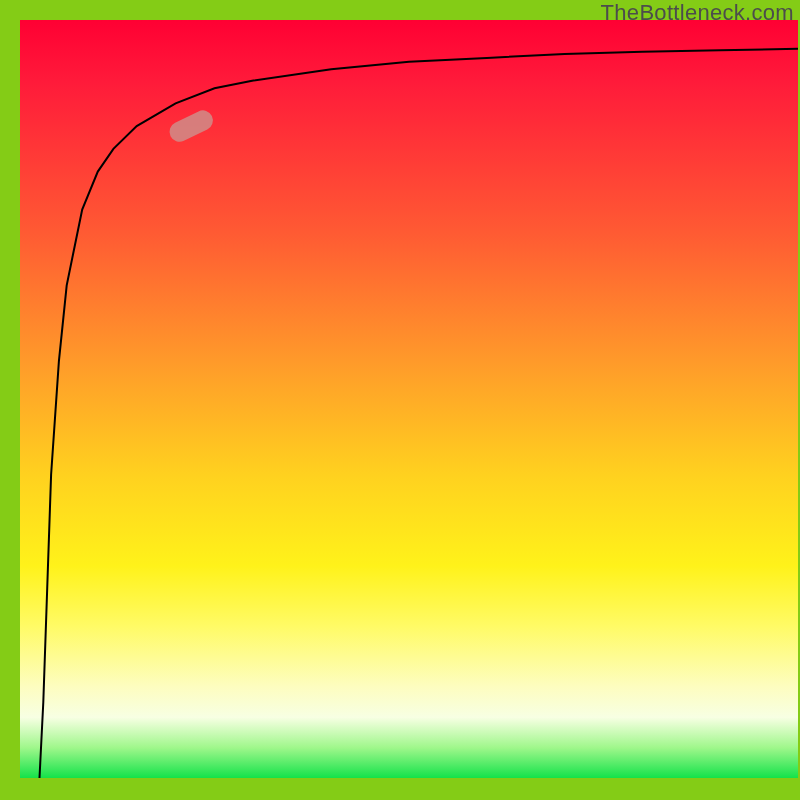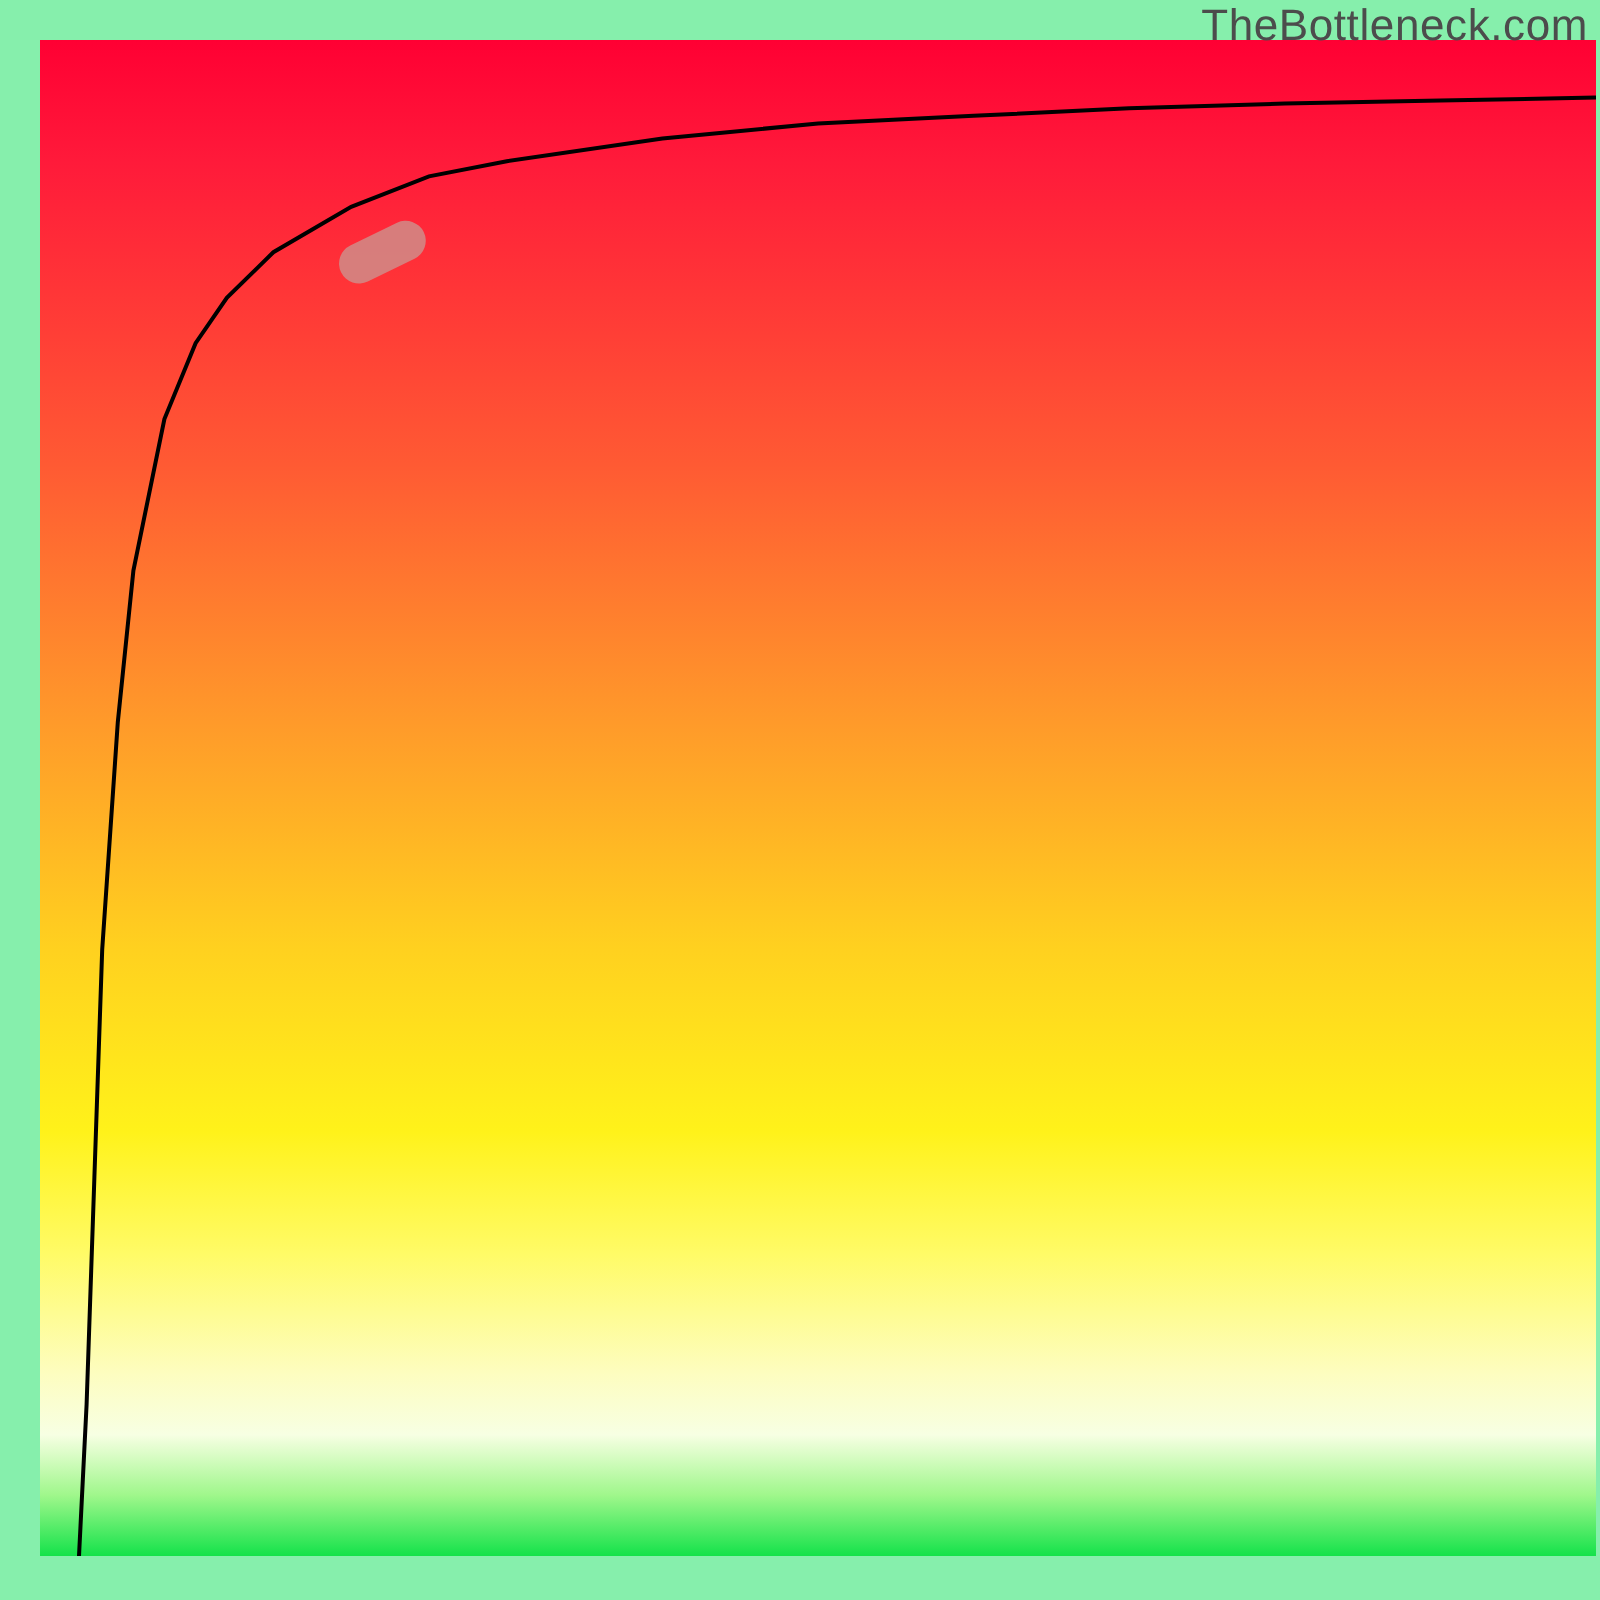--- a/index.html
+++ b/index.html
@@ -3,21 +3,21 @@
 <meta charset="utf-8">
 <style>
   * { margin: 0; padding: 0; box-sizing: border-box; }
   html, body { width: 800px; height: 800px; overflow: hidden; }
   body { position: relative; font-family: Arial, Helvetica, sans-serif; }
 
   .plot-frame {
     position: absolute;
     left: 0; top: 0;
     width: 800px; height: 800px;
-    background: #86efac;
+    background: #84cc16;
   }
 
   
   .plot-area {
     position: absolute;
     
     left: 20px;
     top: 20px;
     width: 778px;   
     height: 758px;  

